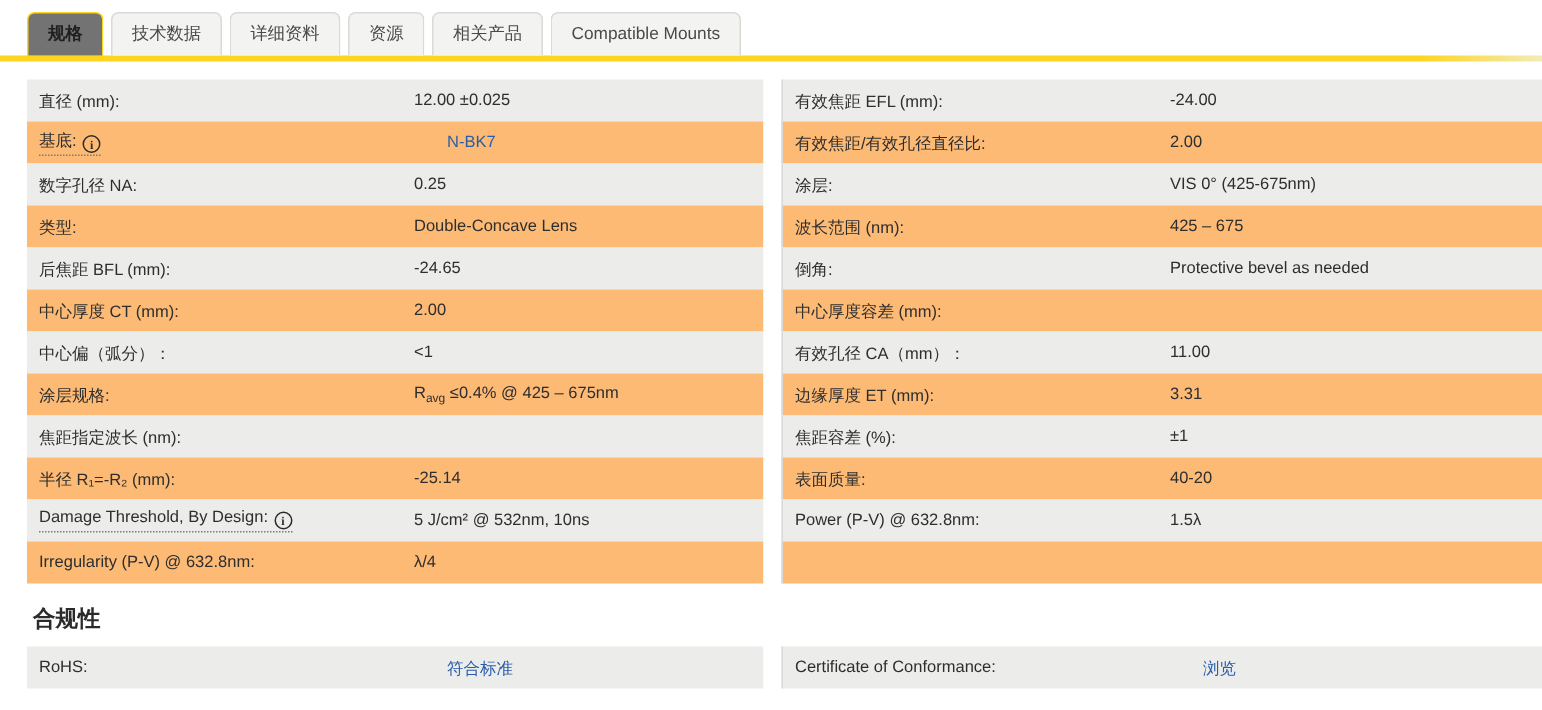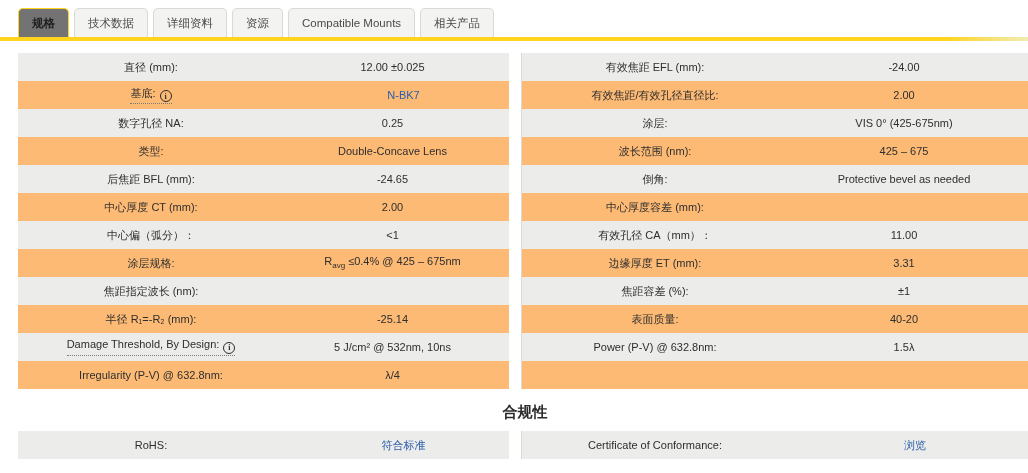--- a/index.html
+++ b/index.html
@@ -37,21 +37,21 @@
     border-color: #ffd41e;
     color: #1f1f1f;
     font-weight: bold;
   }
   .tab-underline {
     height: 4px;
     background: linear-gradient(to right, #ffd41e 0%, #ffd41e 92%, #f2ecb4 100%);
   }
 
   
-  .content { padding: 12px 0 0 18px; text-align: center; }
+  .content { padding: 12px 0 0 18px; }
   .row { display: flex; height: 28px; }
   .cell {
     display: flex;
     align-items: center;
     height: 100%;
     padding-left: 8px;
     background: #fdba74;
   }
   .cell.left  { width: 491px; }
   .gap        { width: 12px; background: #ffffff; }
@@ -100,24 +100,24 @@
     <div class="tab">
     <span class="tab-label">技术数据</span>
   </div>
     <div class="tab">
     <span class="tab-label">详细资料</span>
   </div>
     <div class="tab">
     <span class="tab-label">资源</span>
   </div>
     <div class="tab">
+    <span class="tab-label">相关产品</span>
+  </div>
+    <div class="tab">
     <span class="tab-label">Compatible Mounts</span>
-  </div>
-    <div class="tab">
-    <span class="tab-label">相关产品</span>
   </div>
   </nav>
 <div class="tab-underline"></div>
 
 <main class="content">
   <section id="spec-rows">
       <div class="row stripe">
     <div class="cell left">
       <span class="lbl"><span class="lbl-inner"><span class="lbl-text">直径 (mm):</span></span></span>
       <span class="val">12.00 ±0.025</span>

